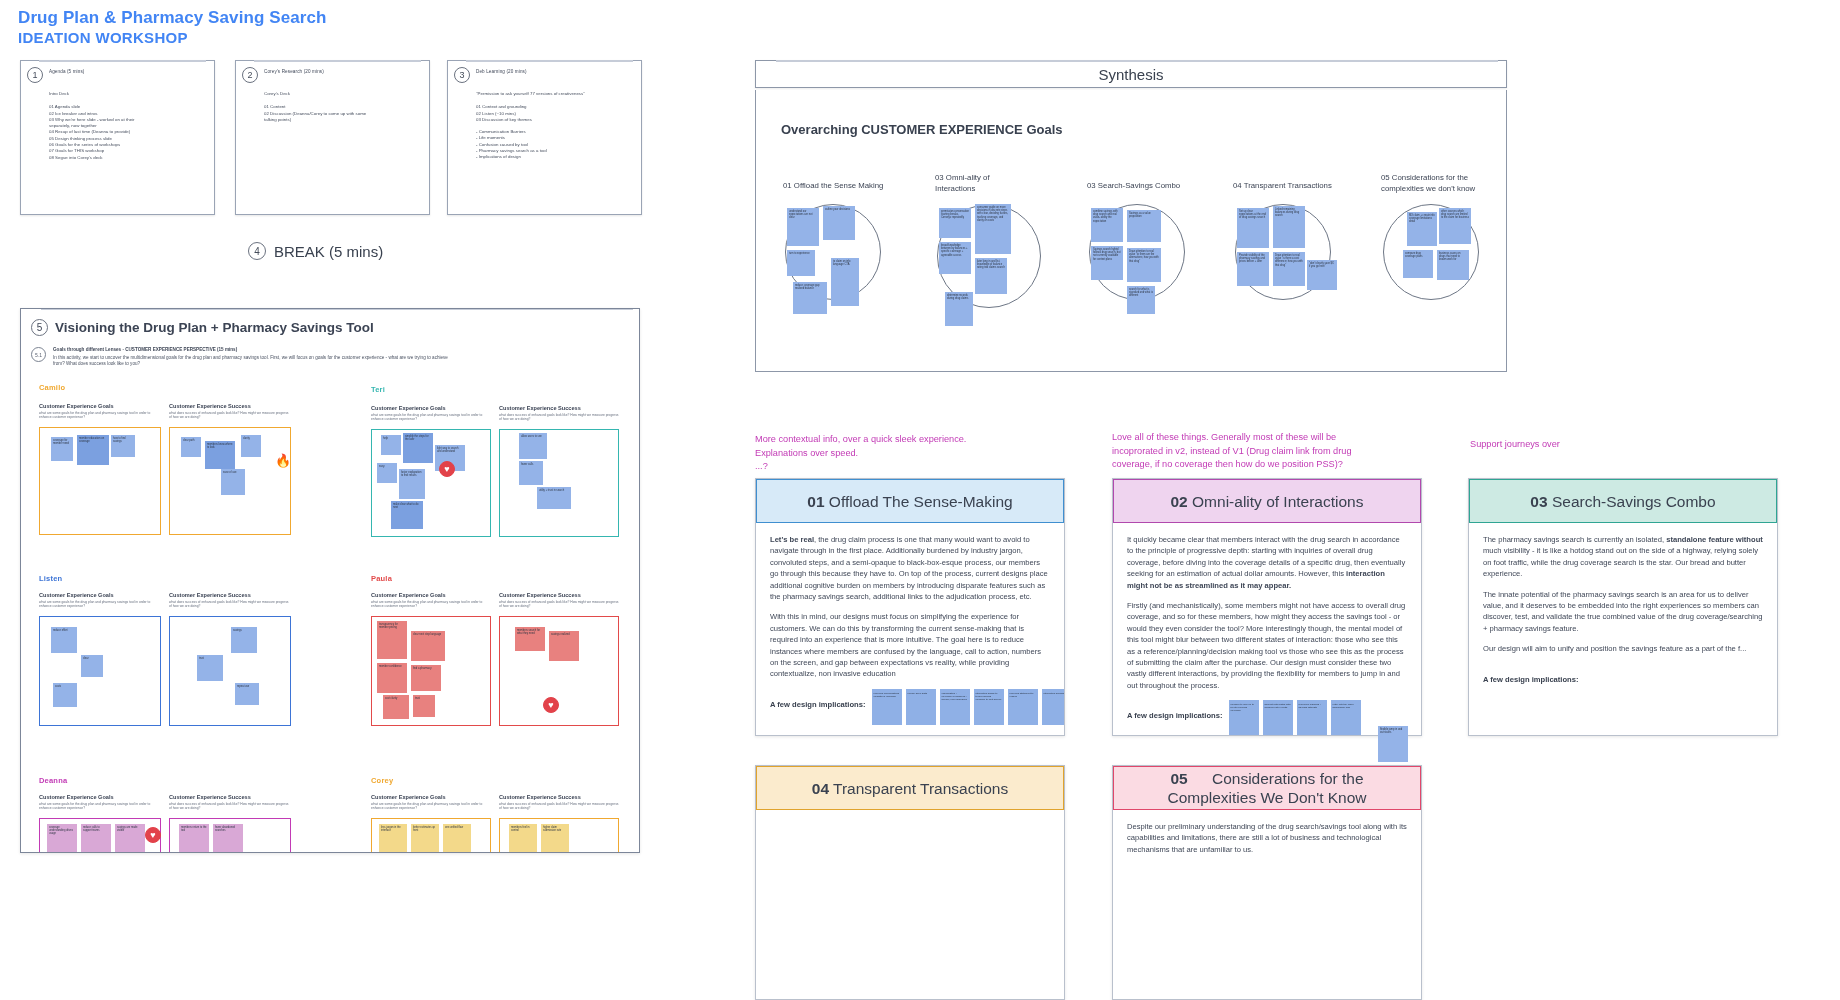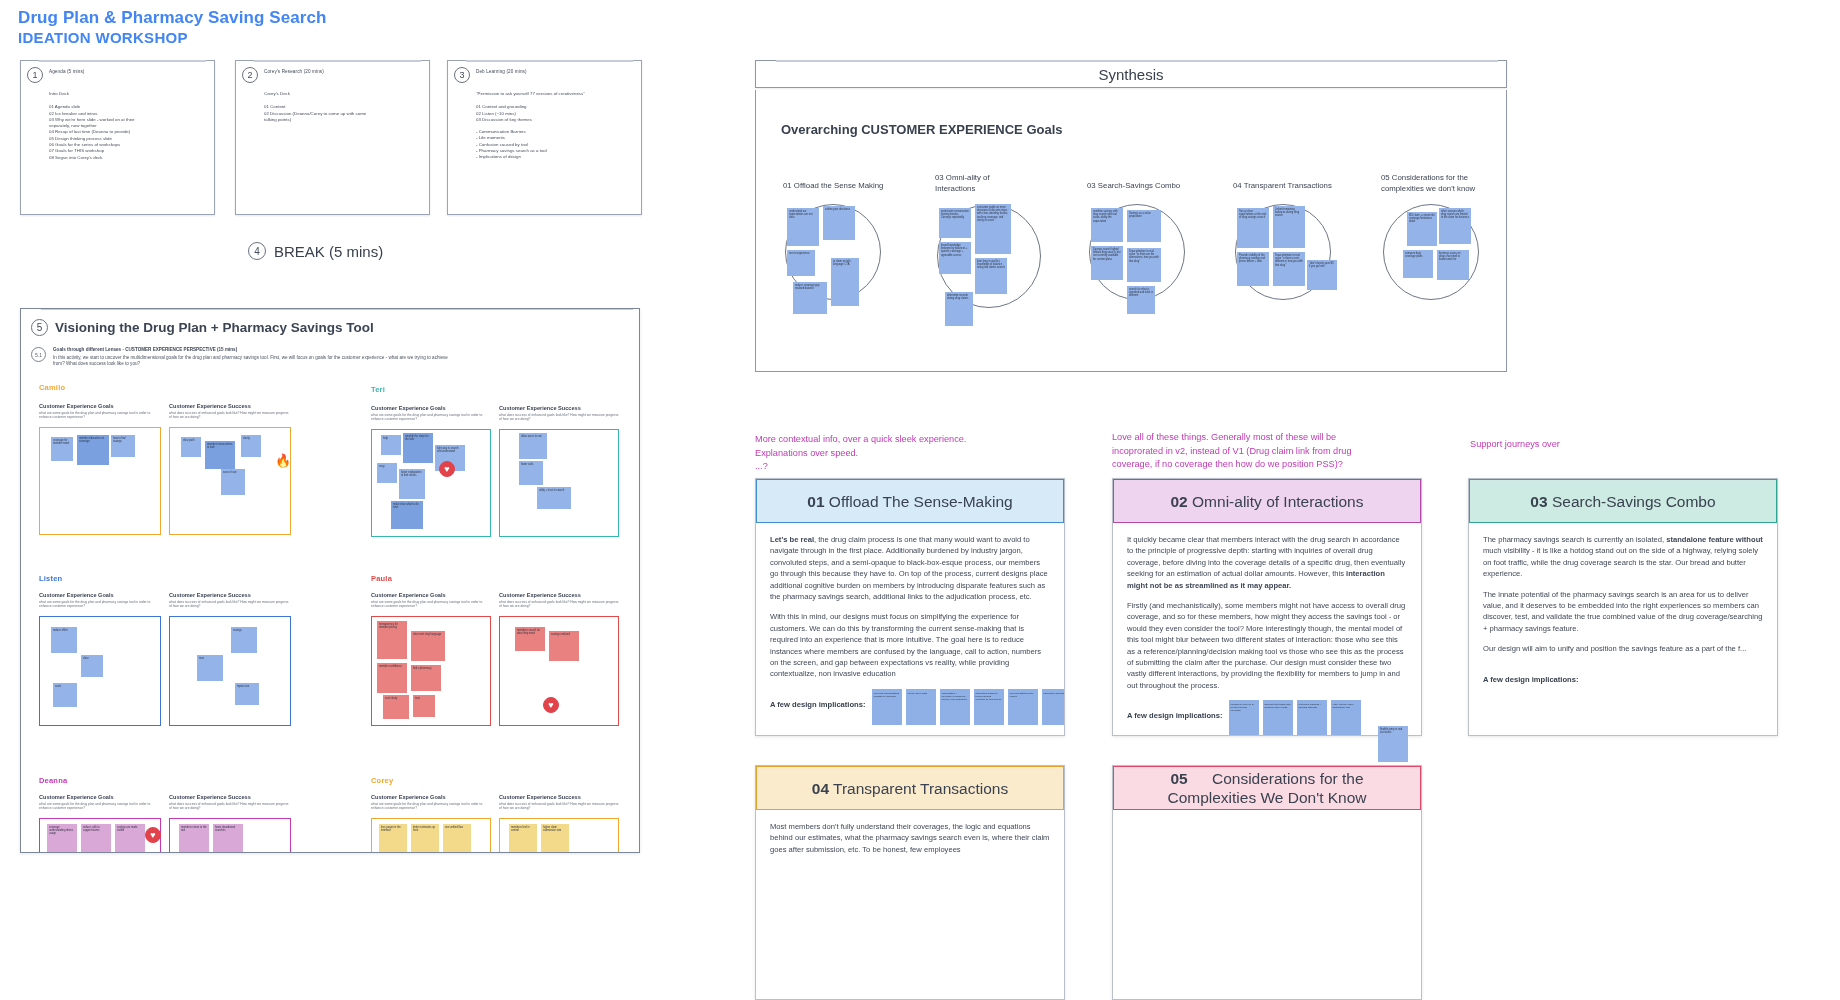--- a/index.html
+++ b/index.html
@@ -558,25 +558,25 @@
       <div class="impl">
         <div class="lbl">A few design implications:</div>
       </div>
     </div>
   </div>
 
   <div class="tcard" style="left:755px;top:765px;width:310px;height:235px;">
     <div class="thead" style="background:#fbebcd;border:1.5px solid #e0a32d;">
       <span><b>04</b> <span>Transparent Transactions</span></span>
     </div>
-    <div class="tbody">
-      <p>Most members don't fully understand their coverages, the logic and equations behind our estimates, what the pharmacy savings search even is, where their claim goes after submission, etc. To be honest, few employees</p>
-    </div>
   </div>
 
   <div class="tcard" style="left:1112px;top:765px;width:310px;height:235px;">
     <div class="thead" style="background:#fbdbe3;border:1.5px solid #e0476a;white-space:pre-line;">
       <span><b>05</b> <span style="white-space:pre-line;margin-left:20px;">Considerations for the
 Complexities We Don't Know</span></span>
     </div>
+    <div class="tbody">
+      <p>Despite our preliminary understanding of the drug search/savings tool along with its capabilities and limitations, there are still a lot of business and technological mechanisms that are unfamiliar to us.</p>
+    </div>
   </div>
 
 </div>
 
 </body></html>

